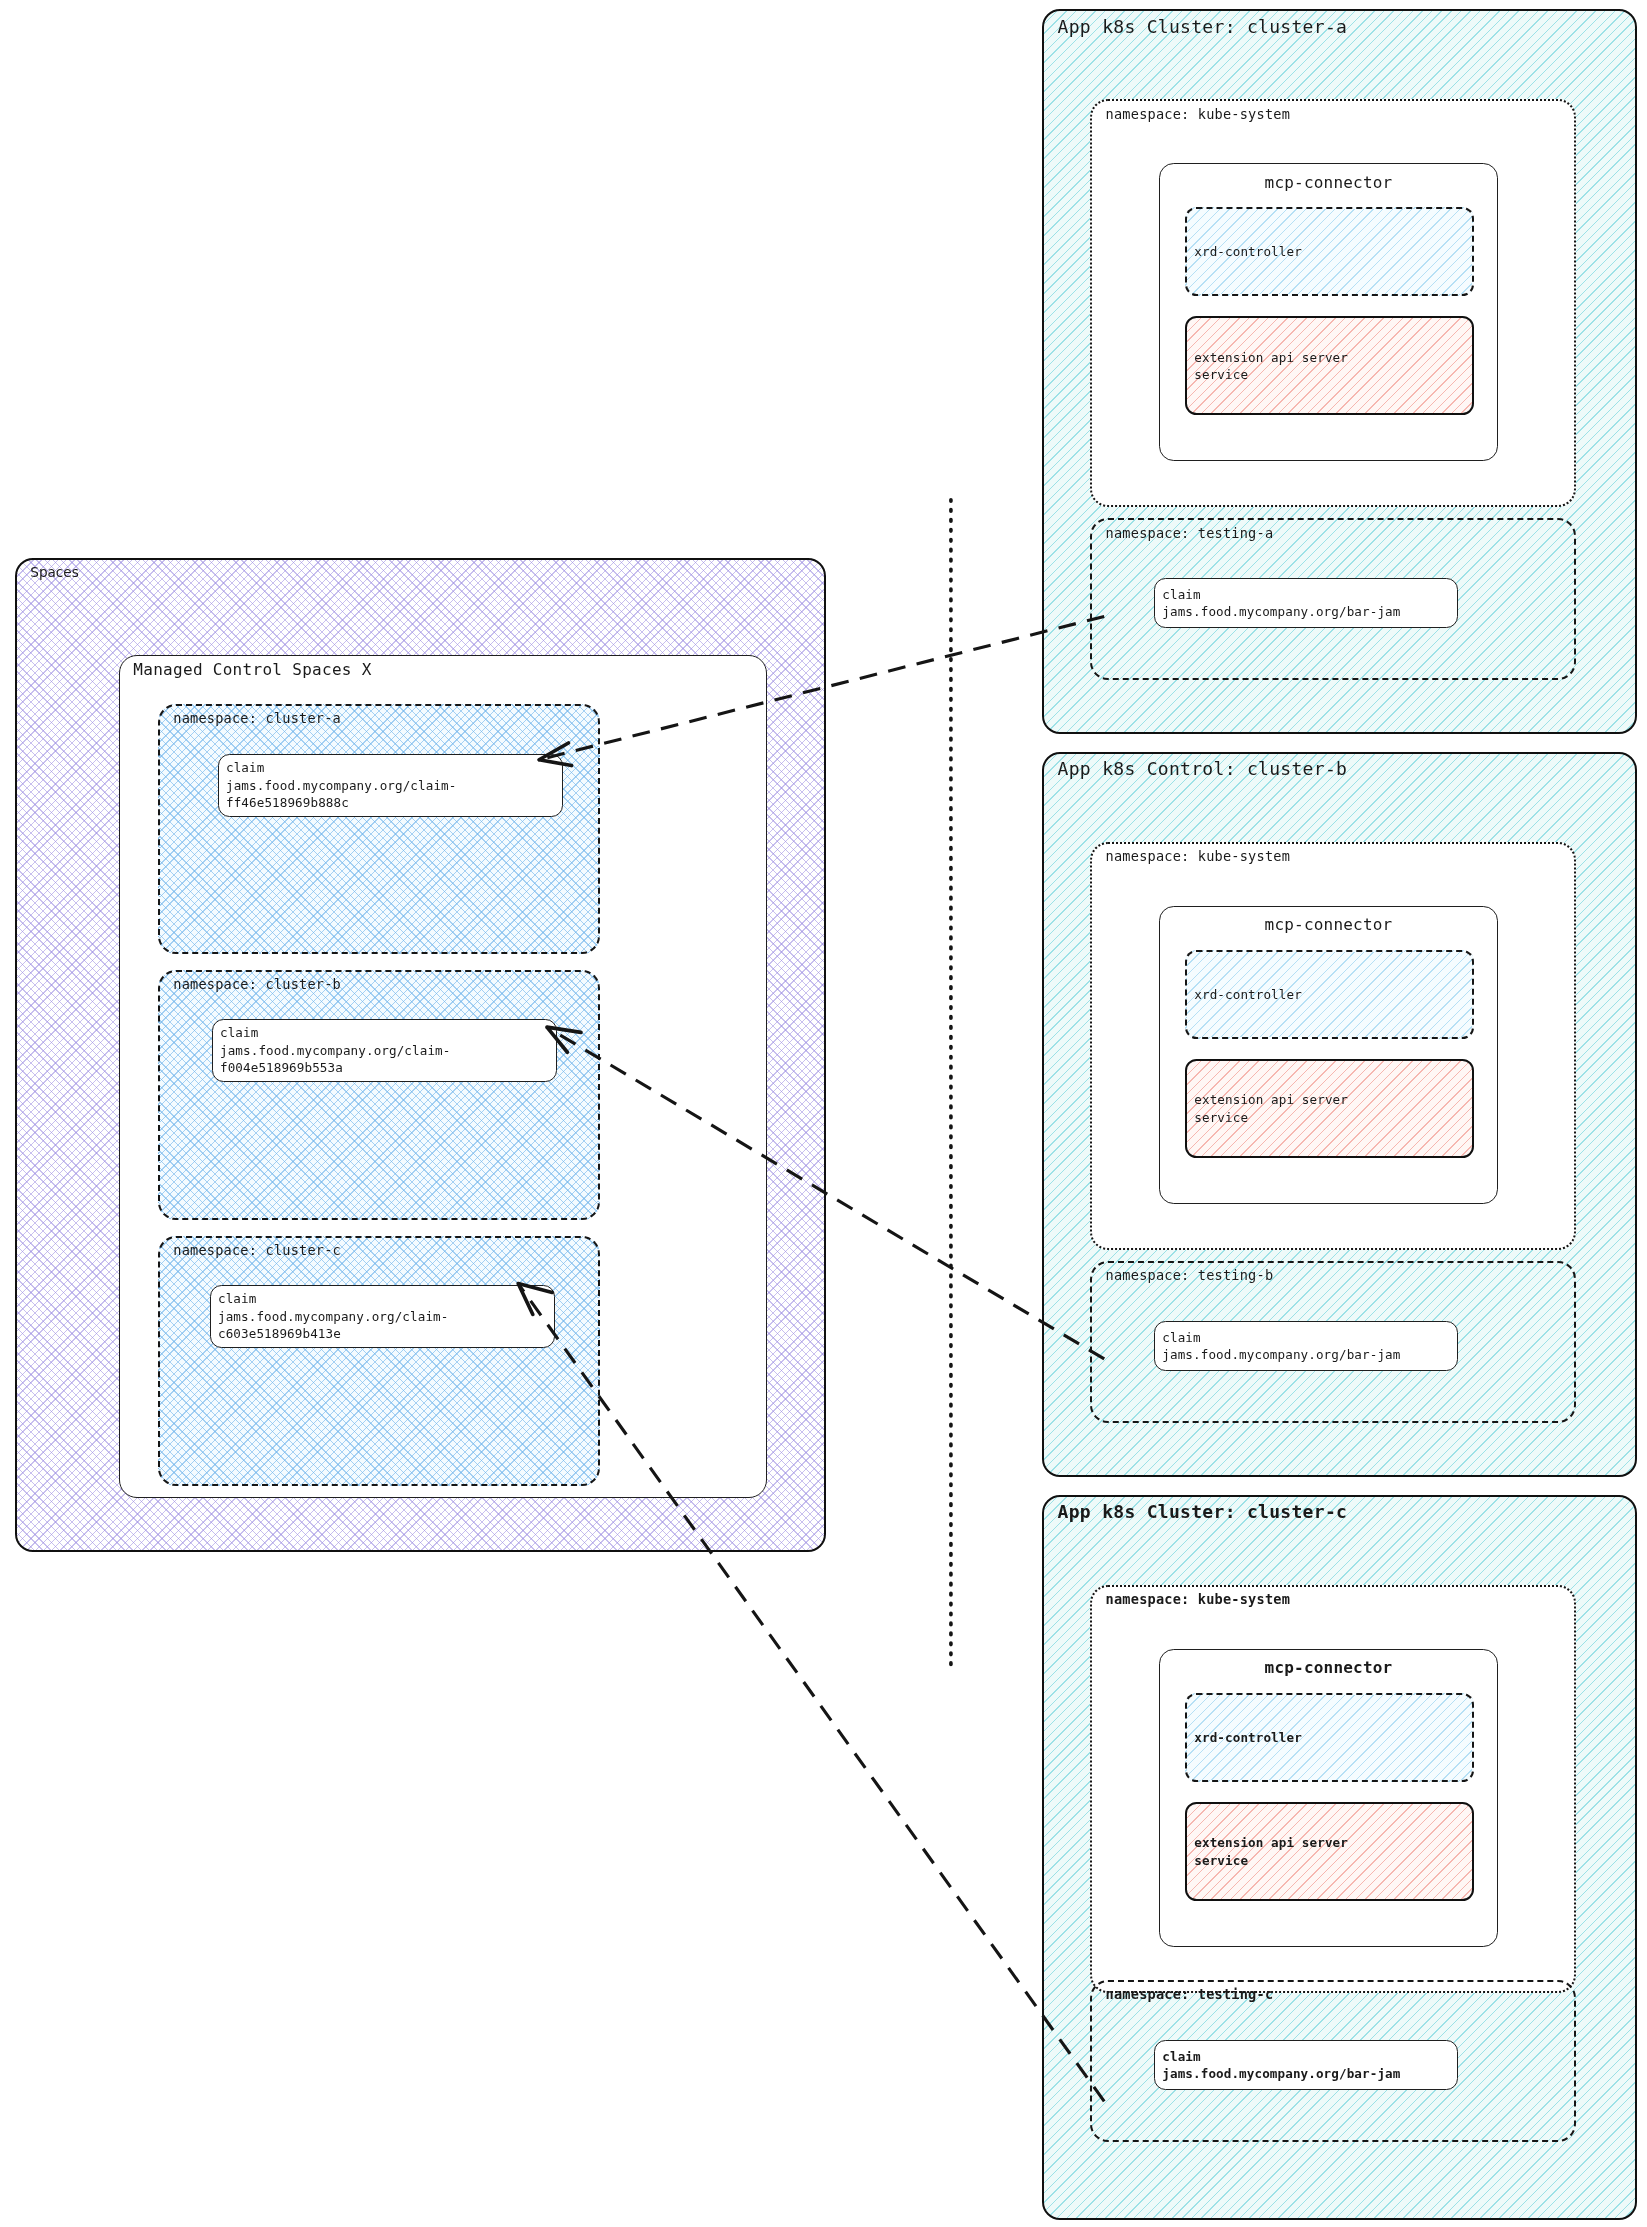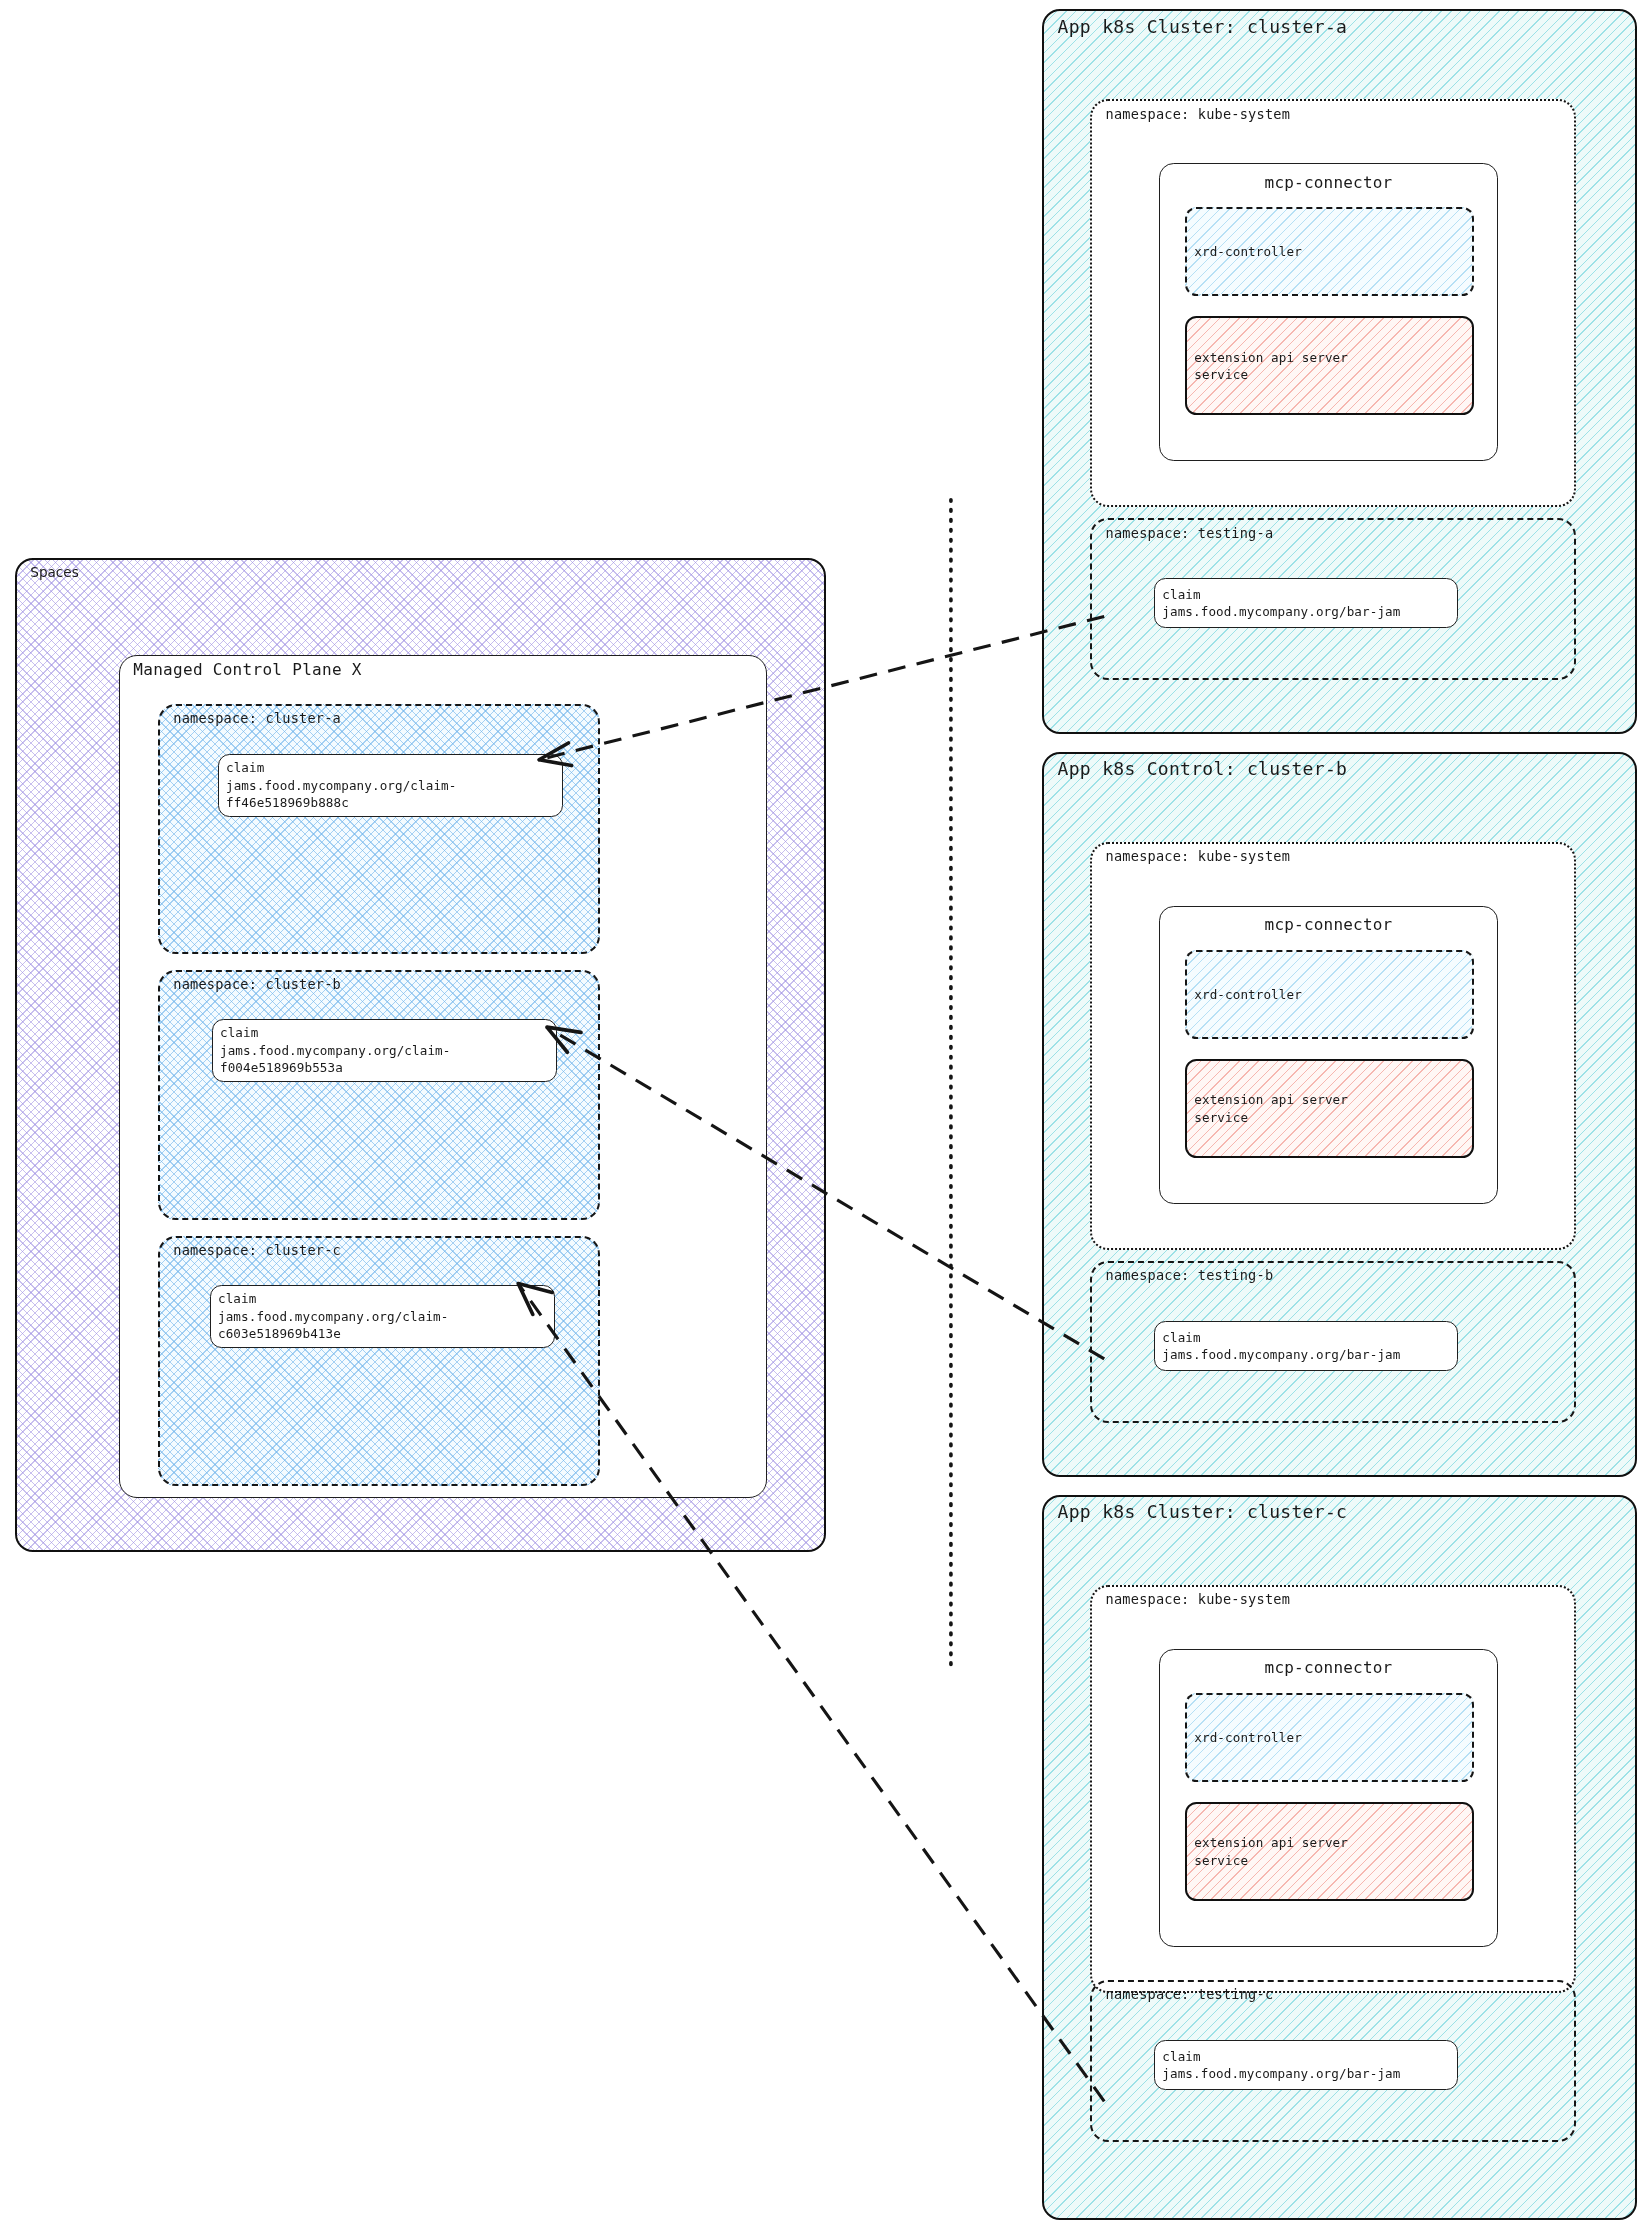--- a/index.html
+++ b/index.html
@@ -134,21 +134,21 @@
 </style>
 </head>
 <body>
 
 <div id="canvas">
 
   <div class="box hatch-purple bd-solid-thick" style="left:14.7px; top:558px; width:811px; height:994px;">
     <span class="box-label lbl-sans">Spaces</span>
 
     <div class="box fill-white bd-solid-thin" style="left:102px; top:95px; width:648px; height:843px;">
-      <span class="box-label lbl-mono-lg">Managed Control Plane X</span>
+      <span class="box-label lbl-mono-lg">Managed Control Spaces X</span>
 
       <div class="box hatch-blue-cross bd-dashed" style="left:38px; top:48px; width:442px; height:250px;">
         <span class="box-label lbl-mono-md">namespace: cluster-a</span>
         <div class="node fill-white bd-solid-thin" style="left:58px; top:48px; width:345px; height:63px;">
           <span class="ln">claim</span>
           <span class="ln">jams.food.mycompany.org/claim-</span>
           <span class="ln">ff46e518969b888c</span>
         </div>
       </div>
 
@@ -224,21 +224,21 @@
 
     <div class="box bd-dashed" style="left:46px; top:507px; width:486px; height:162px; background:transparent;">
       <span class="box-label lbl-mono-md">namespace: testing-b</span>
       <div class="node fill-white bd-solid-thin" style="left:62px; top:58px; width:304px; height:50px;">
         <span class="ln">claim</span>
         <span class="ln">jams.food.mycompany.org/bar-jam</span>
       </div>
     </div>
   </div>
 
-  <div class="box hatch-cyan bd-solid-thick" style="left:1042px; top:1495px; width:595px; height:725px;">
+  <div class="box hatch-cyan bd-solid-thick" style="left:1042px; top:1495px; width:595px; height:725px;font-weight:bold;">
     <span class="box-label lbl-cluster-title">App k8s Cluster: cluster-c</span>
 
     <div class="box fill-white bd-dotted" style="left:46px; top:88px; width:486px; height:408px;">
       <span class="box-label lbl-mono-md">namespace: kube-system</span>
 
       <div class="box fill-white bd-solid-thin" style="left:67px; top:62px; width:339px; height:298px; border-radius:14.7px;">
         <span class="center-title">mcp-connector</span>
 
         <div class="node hatch-cyan-soft bd-dashed" style="left:25px; top:43px; width:289px; height:89px;">
           <span class="ln">xrd-controller</span>

